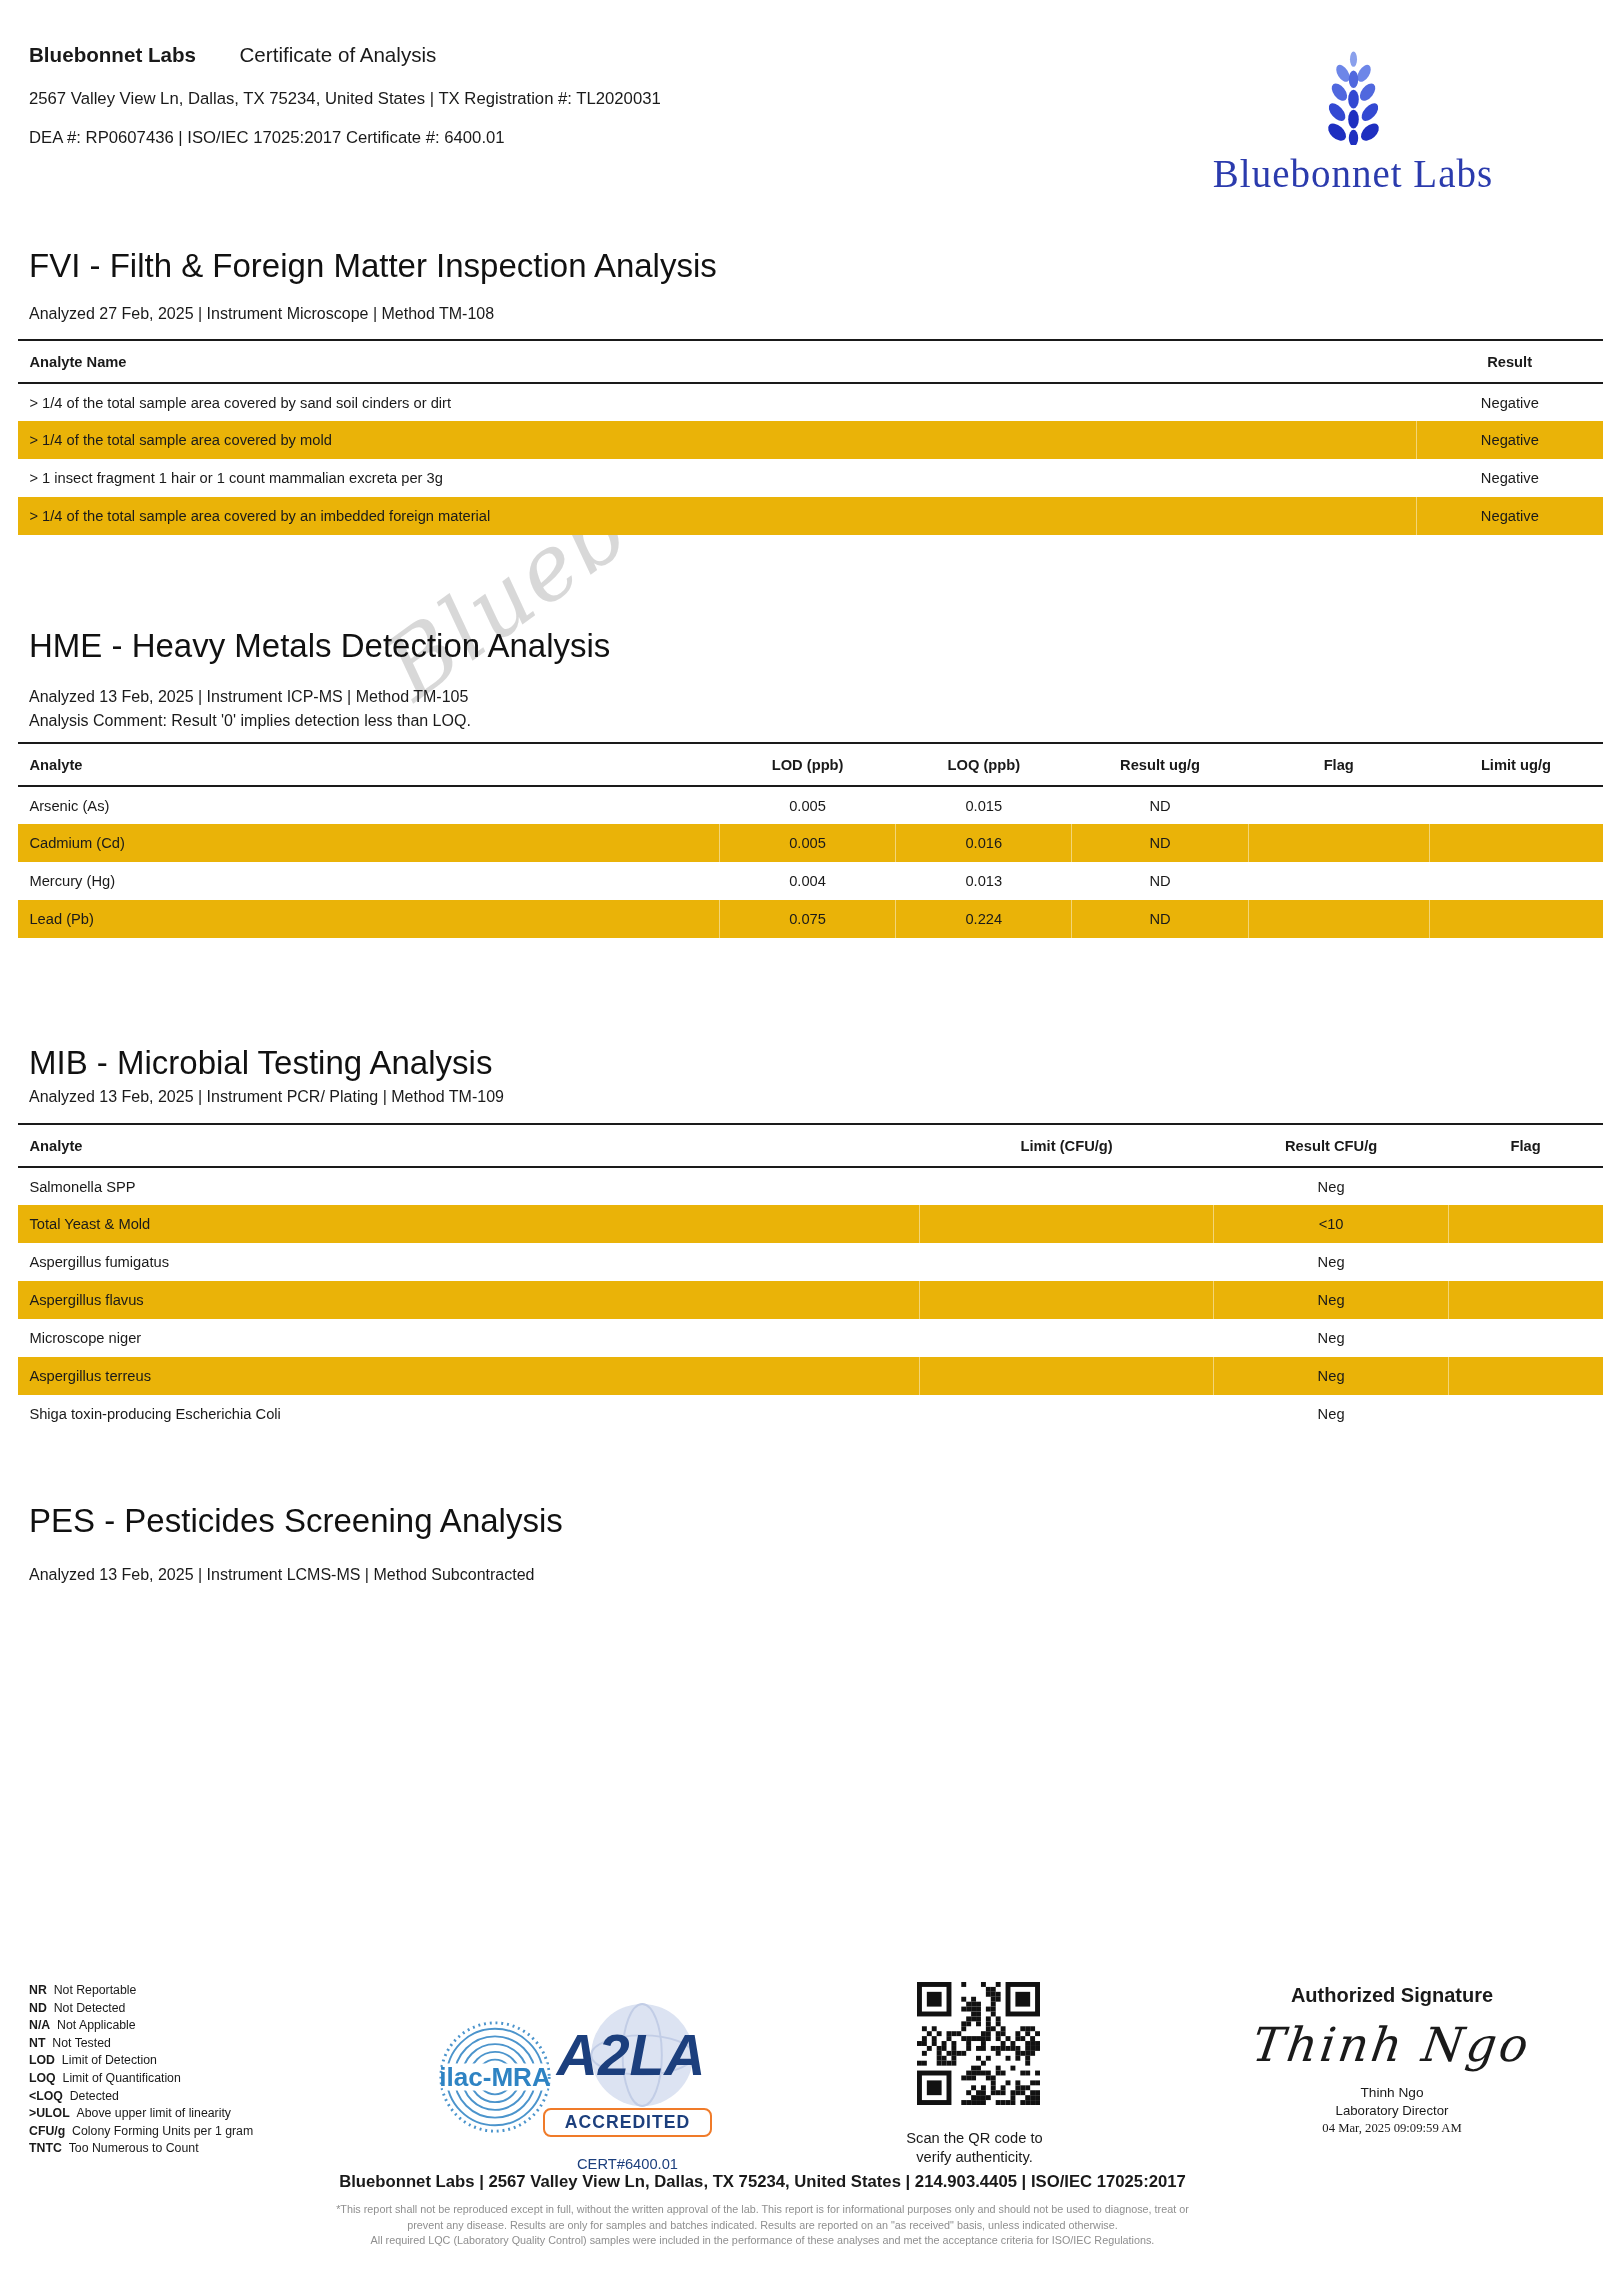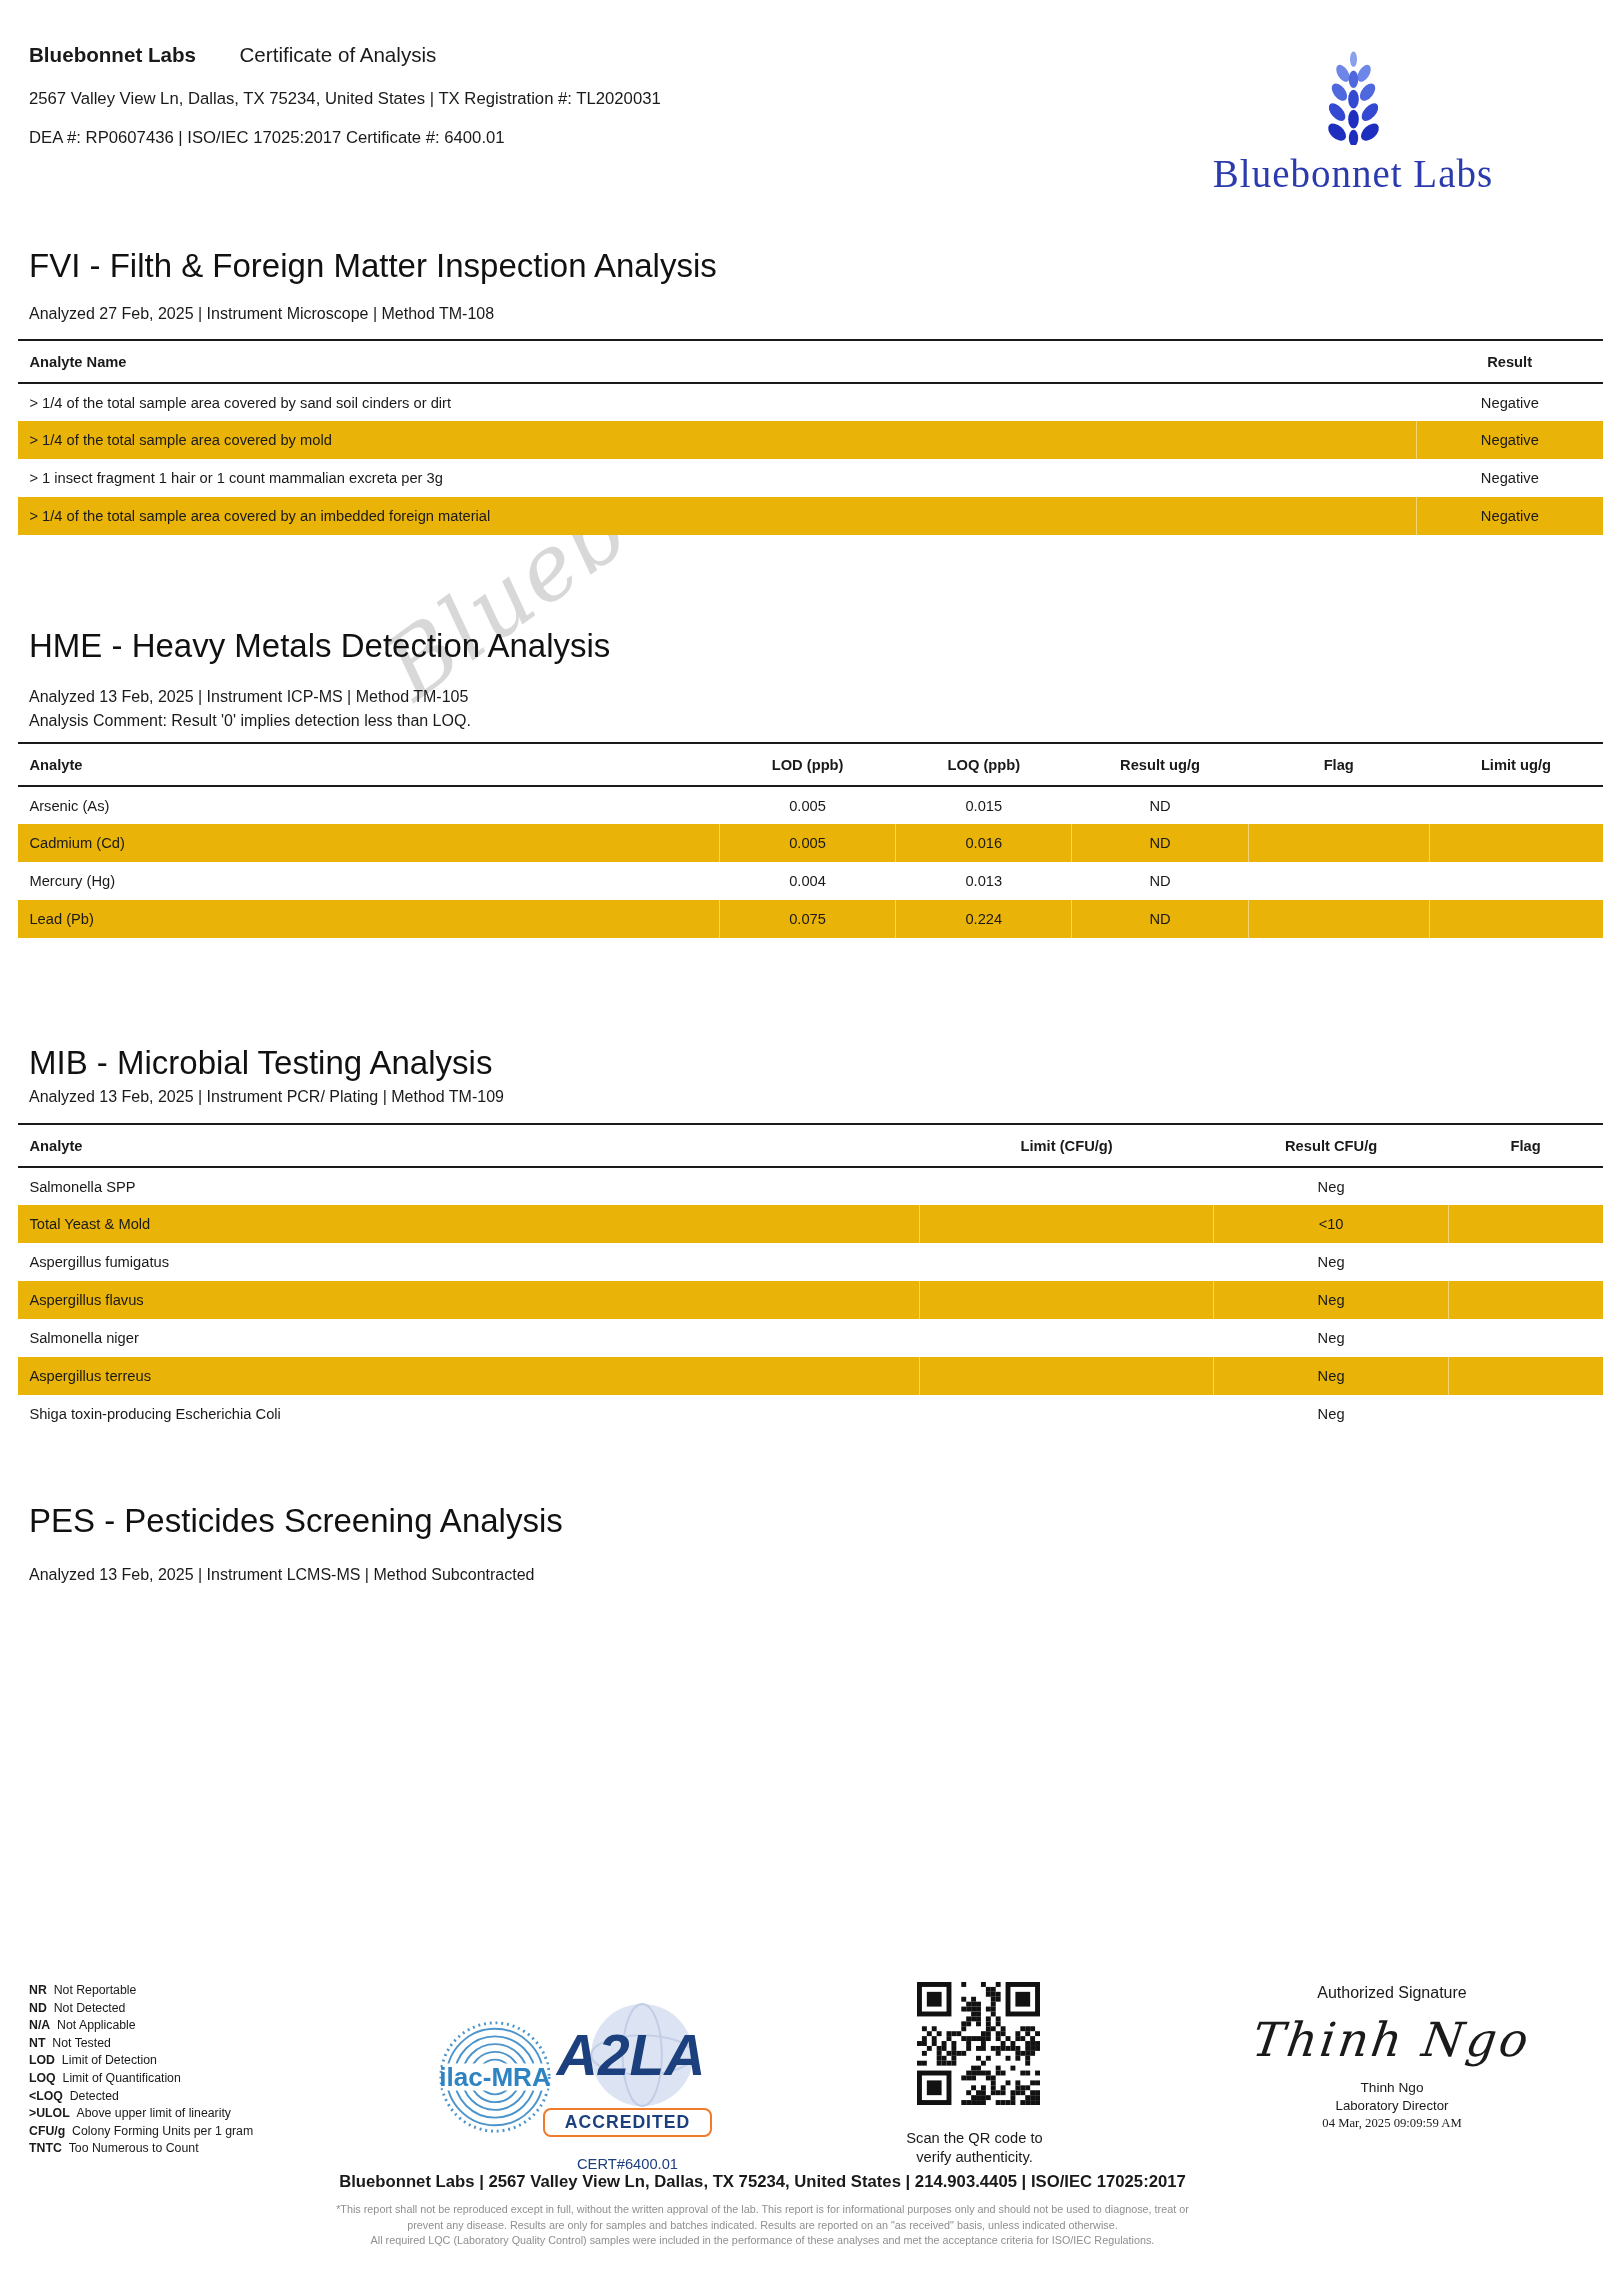--- a/index.html
+++ b/index.html
@@ -57,21 +57,21 @@
     background:#fff; color:#1c3f7d; font-weight:bold; font-size:17.6px;
     letter-spacing:1px; padding:2px 20px; margin-top:-17.6px; position:relative;
   }
   .cert-no { color:#1c3f7d; font-size:14.7px; margin-top:19px; }
 
   .qr-block { left:917px; top:1982px; z-index:2; }
   .qr-caption { left:843px; top:2129px; width:263px; text-align:center;
     font-size:14.7px; line-height:18.6px; z-index:2; }
 
   .sig-block { left:1206px; top:1984px; width:372px; text-align:center; z-index:2; }
-  .sig-label { font-size:16px; }
+  .sig-label { font-size:20px;font-weight:bold; }
   .sig-script {
     font-family:"DejaVu Serif", serif; font-style:italic; font-size:47px;
     margin-top:9.8px; transform:skewX(-8deg); letter-spacing:2.9px; white-space:nowrap;
   }
   .sig-name { font-size:13.7px; margin-top:13.7px; }
   .sig-role { font-size:13.2px; margin-top:2.9px; }
   .sig-date { font-size:12.7px; margin-top:2.9px;font-family:Liberation Serif, serif; }
 
   .footer-lines { left:0; top:2172px; width:1525px; text-align:center; z-index:2; }
   .footer-contact { font-size:16.7px; font-weight:bold; }
@@ -249,21 +249,21 @@
         <td class="ctr">Neg</td>
         <td class="ctr"></td>
       </tr>
       <tr class="green">
         <td class="lft">Aspergillus flavus</td>
         <td class="ctr"></td>
         <td class="ctr">Neg</td>
         <td class="ctr"></td>
       </tr>
       <tr>
-        <td class="lft">Salmonella niger</td>
+        <td class="lft">Microscope niger</td>
         <td class="ctr"></td>
         <td class="ctr">Neg</td>
         <td class="ctr"></td>
       </tr>
       <tr class="green">
         <td class="lft">Aspergillus terreus</td>
         <td class="ctr"></td>
         <td class="ctr">Neg</td>
         <td class="ctr"></td>
       </tr>

